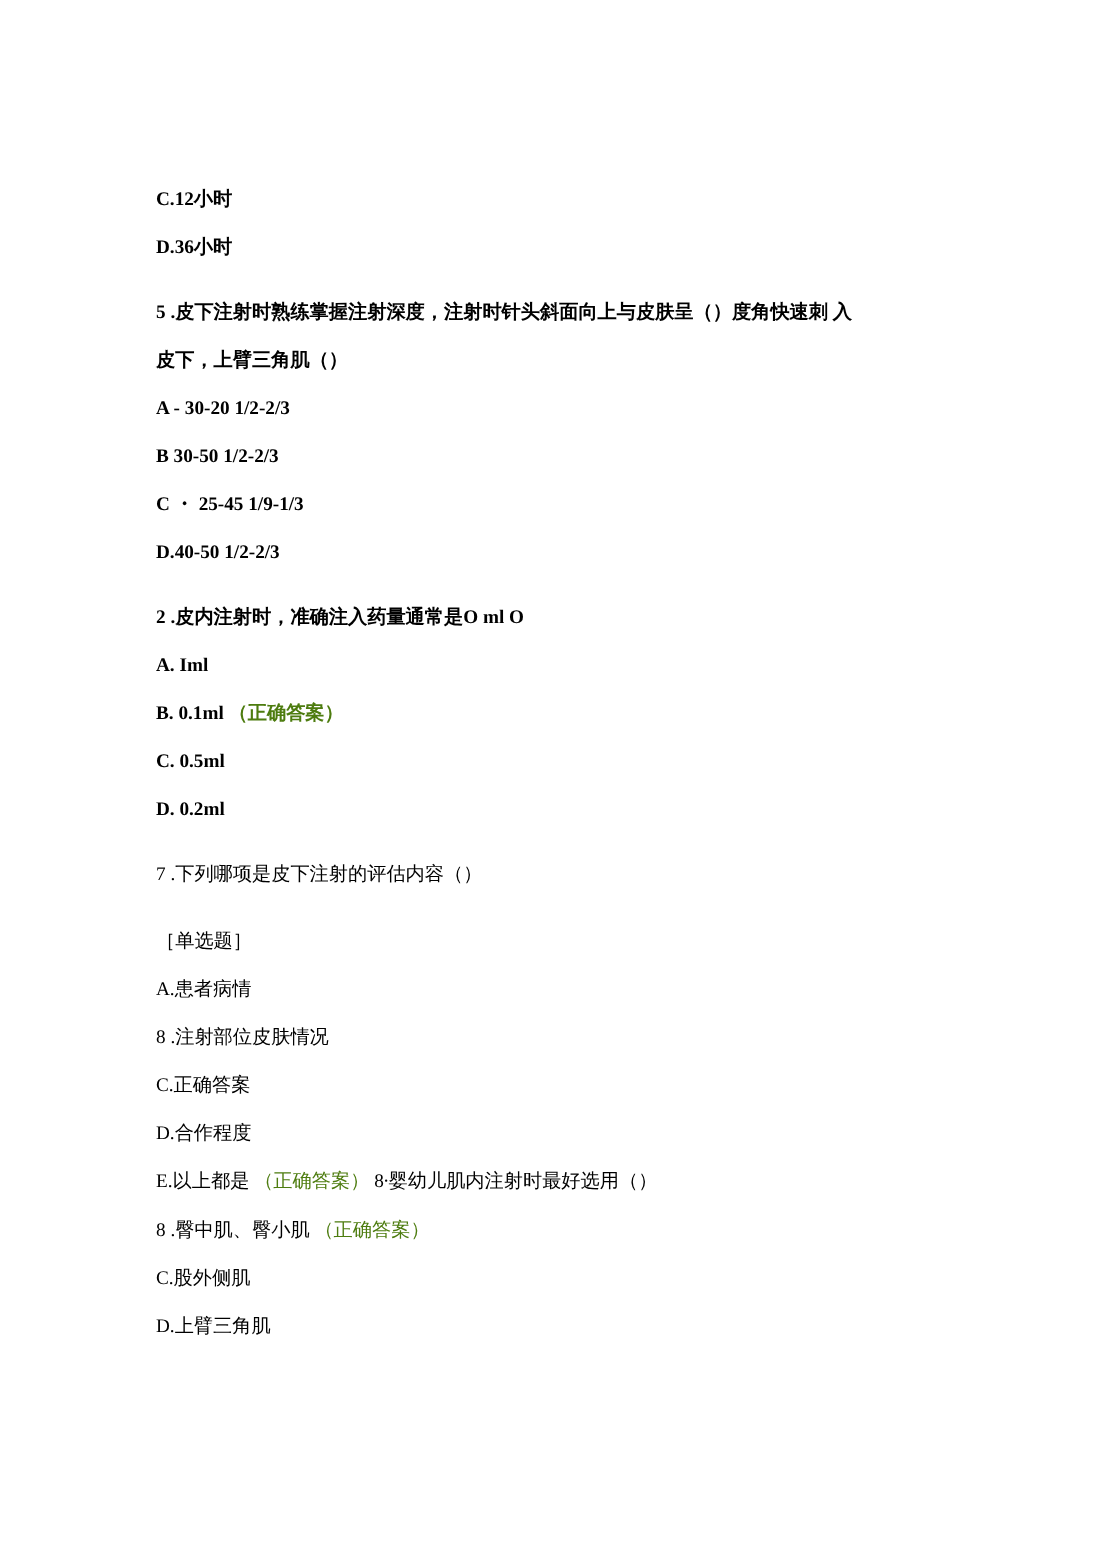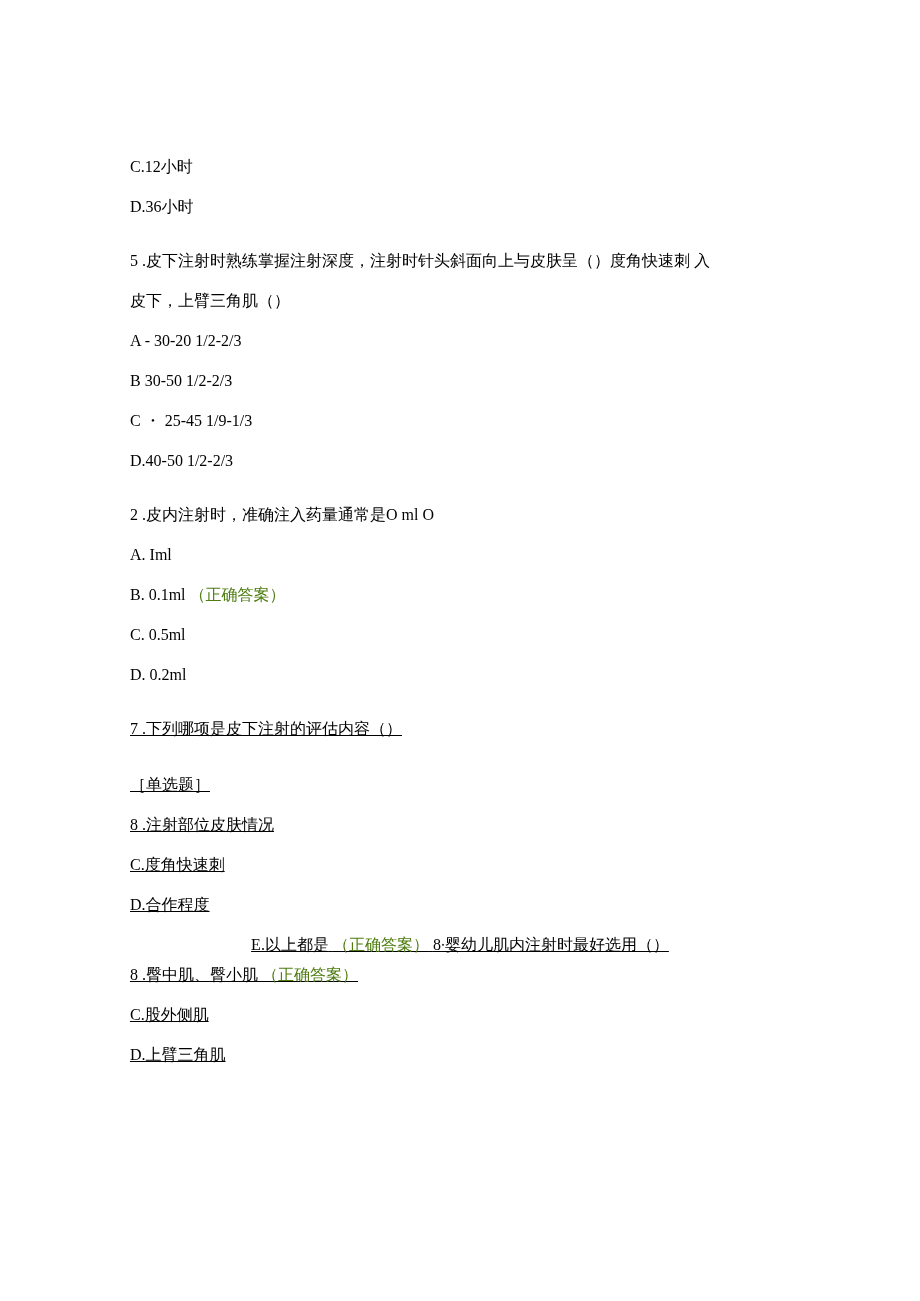--- a/index.html
+++ b/index.html
@@ -17,31 +17,30 @@
       padding: 155px 130px 100px 130px;
     }
     .line {
       margin-bottom: 16px;
     }
     .correct-answer {
       color: #4d7c0f;
     }
     .question-block {
       margin-bottom: 30px;
+      font-weight: bold;
     }
     .question-block-tight {
       margin-bottom: 12px;
-      text-decoration: underline;
     }
     .inline-parts span {
       display: inline;
     }
     .tight-line {
-      margin-bottom: 6px;
-      text-align: center;
+      margin-bottom: 17px;
     }
   </style>
 </head>
 <body>
 
 <div class="question-block">
   <div class="line">C.12小时</div>
   <div class="line">D.36小时</div>
 </div>
 
@@ -62,22 +61,23 @@
     <span class="correct-answer">（正确答案）</span>
   </div>
   <div class="line">C.  0.5ml</div>
   <div class="line">D.  0.2ml</div>
 </div>
 
 <div class="question-block-tight">
   <div class="line">7 .下列哪项是皮下注射的评估内容（）</div>
   <div style="height:16px;"></div>
   <div class="line">［单选题］</div>
+  <div class="line">A.患者病情</div>
   <div class="line">8 .注射部位皮肤情况</div>
-  <div class="line">C.度角快速刺</div>
+  <div class="line">C.正确答案</div>
   <div class="line">D.合作程度</div>
   <div class="tight-line inline-parts">
     <span>E.以上都是</span>
     <span class="correct-answer">（正确答案）</span>
     <span> 8∙婴幼儿肌内注射时最好选用（）</span>
   </div>
   <div class="line inline-parts">
     <span>8 .臀中肌、臀小肌</span>
     <span class="correct-answer">（正确答案）</span>
   </div>

